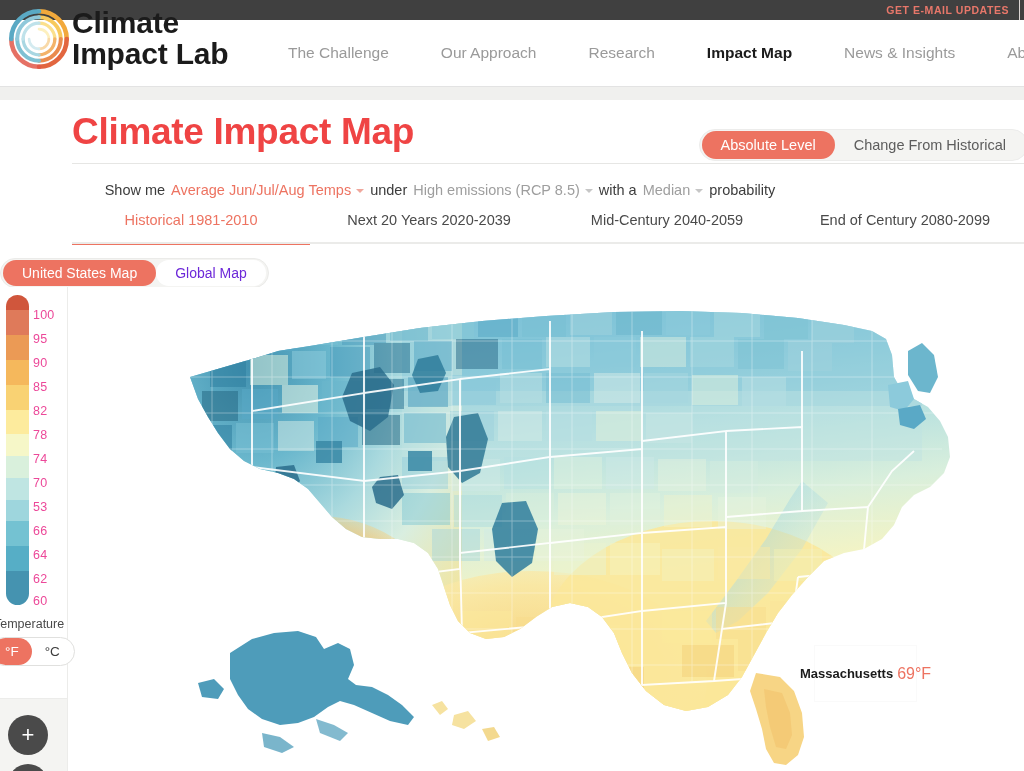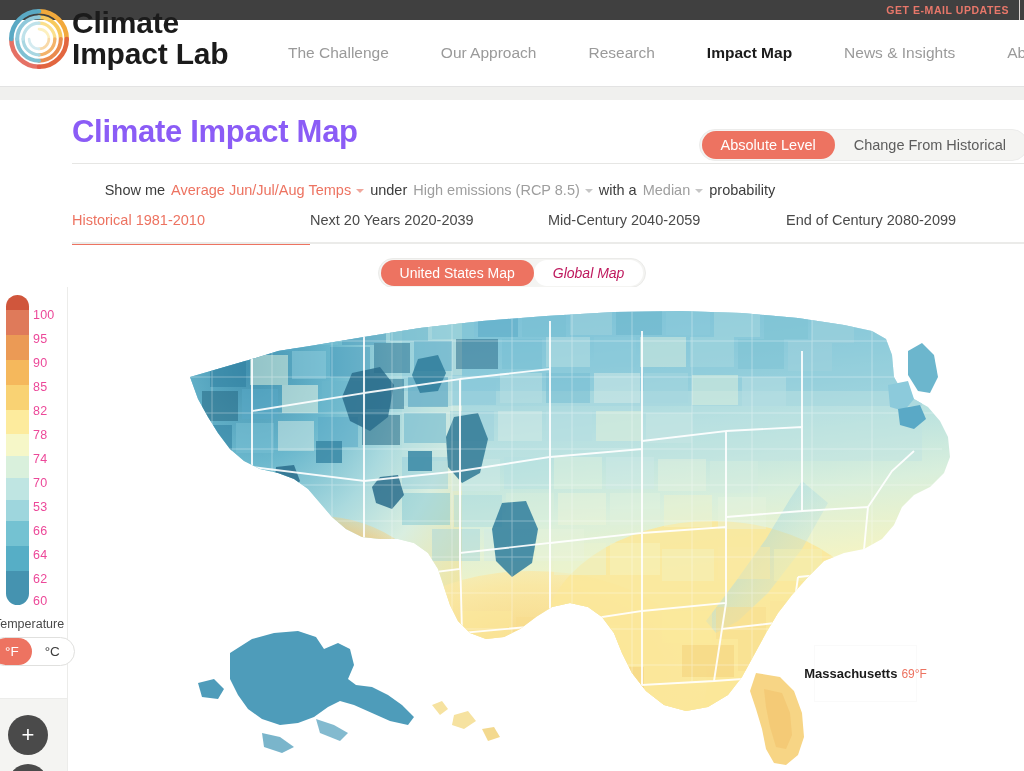--- a/index.html
+++ b/index.html
@@ -60,21 +60,21 @@
 
   
   .tool-panel {
     position: absolute; top: 100px; left: 0; width: 1024px; height: 145px;
     background: #ffffff;
   }
   .panel-title-row {
     position: absolute; top: 8px; left: 72px; right: 0; height: 52px;
   }
   .page-title {
-    font-size: 31px; font-weight: 700; color: #8b5cf6; letter-spacing: -.3px;
+    font-size: 37px; font-weight: 700; color: #ef4444; letter-spacing: -.3px;
     line-height: 48px;
   }
   .level-toggle {
     position: absolute; right: -4px; top: 21px;
     display: flex; align-items: center;
     background: #f4f4f2; border-radius: 18px; height: 32px;
     padding: 2px; border: 1px solid #ececeb;
   }
   .level-seg {
     height: 28px; line-height: 28px; padding: 0 19px; border-radius: 16px;
@@ -105,49 +105,49 @@
     display: inline-block; position: relative; top: 1px;
   }
   .sm-select.accent .caret { border-top-color: #f0a79c; }
 
   
   .period-tabs {
     position: absolute; top: 106px; left: 72px; width: 952px; height: 39px;
     display: flex; align-items: flex-start;
   }
   .period-tab {
-    flex: 1 1 0; text-align: left; font-size: 14.5px; color: #4a4a4a;
+    flex: 1 1 0; text-align: center; font-size: 14.5px; color: #4a4a4a;
     padding-top: 6px; height: 39px; cursor: pointer; position: relative;
     white-space: nowrap;
   }
   .period-tab.active { color: #ed7361; }
   .period-tab .tab-underline {
     position: absolute; left: 0; right: 0; bottom: 0; height: 3px; background: transparent;
   }
   .period-tab.active .tab-underline { background: #ed7361; }
   .tabs-baseline {
     position: absolute; top: 242px; left: 72px; width: 952px; height: 2px;
     background: #ebebe9;
   }
 
   
   .maptype-wrap {
     position: absolute; top: 258px; left: 0; width: 1024px; height: 30px;
-    display: flex; justify-content: center;
+    display: flex; 
   }
   .maptype-toggle {
     display: flex; align-items: center; background: #f4f4f2;
     border: 1px solid #ebebe9; border-radius: 16px; height: 30px; padding: 2px;
   }
   .maptype-seg {
     height: 26px; line-height: 26px; padding: 0 19px; border-radius: 14px;
     font-size: 14px; color: #5d5d5d; cursor: pointer; white-space: nowrap;
   }
   .maptype-seg.active { background: #ed7361; color: #ffffff; }
-  .maptype-seg.plain { background: #ffffff; color: #be185d; font-style: italic; }
+  .maptype-seg.plain { background: #ffffff; color: #6d28d9; }
 
   
   .map-stage {
     position: absolute; top: 287px; left: 0; width: 1024px; height: 484px;
     background: #ffffff; overflow: hidden;
   }
   .map-canvas {
     position: absolute; top: 0; left: 68px; width: 956px; height: 484px;
     background: #ffffff; overflow: hidden;
   }
@@ -217,21 +217,21 @@
 
   
   .map-tooltip {
     position: absolute; left: 815px; top: 359px; width: 101px; height: 55px;
     background: rgba(255,255,255,.88);
     display: flex; flex-direction: row; align-items: center;
     justify-content: center; gap: 4px;
     box-shadow: 0 0 0 1px rgba(0,0,0,.02);
   }
   .tt-name { font-size: 13px; font-weight: 700; color: #1b1b1b; white-space: nowrap; }
-  .tt-value { font-size: 12px; color: #ed7361; }
+  .tt-value { font-size: 16px; color: #ed7361; }
 </style>
 </head>
 <body>
 
 <div id="page">
 
   <header class="site-header">
 
     <div class="utility-bar">
       <a class="email-updates">GET E-MAIL UPDATES</a>

